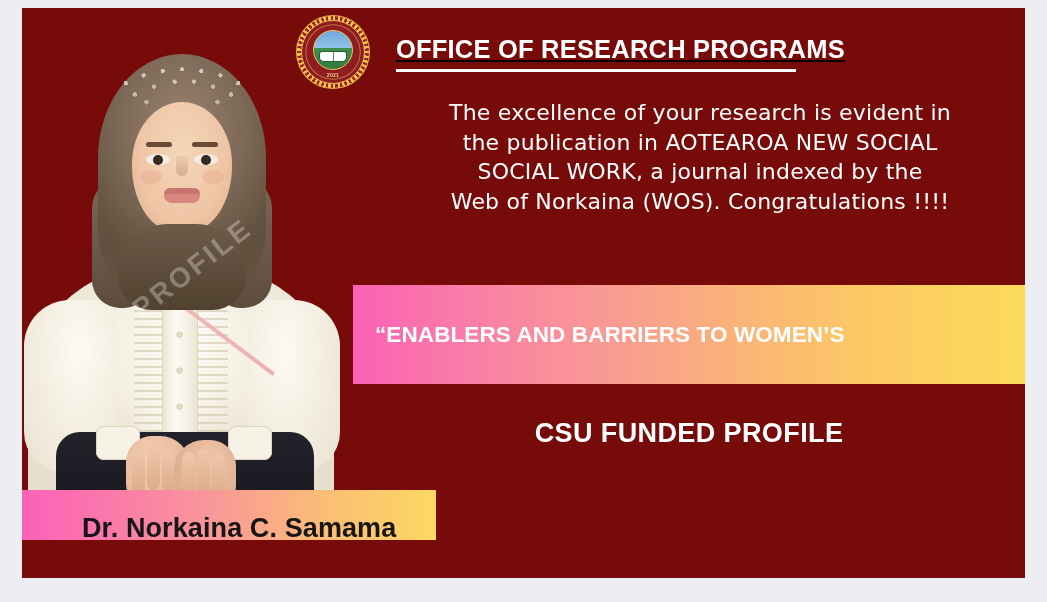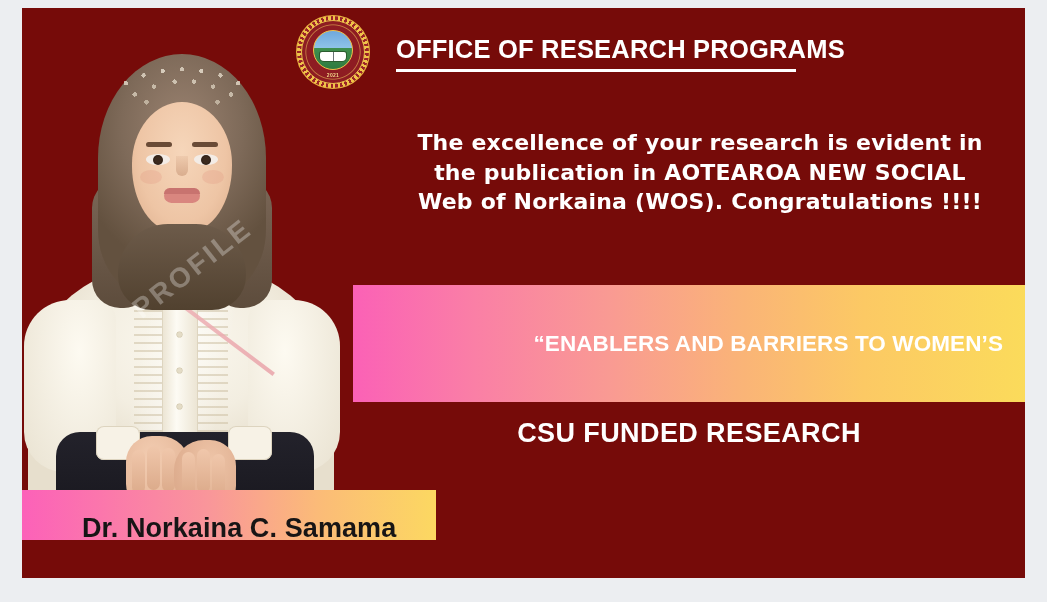--- a/index.html
+++ b/index.html
@@ -32,20 +32,21 @@
 
   
   #header-row {
     position: absolute;
     left: 274px;
     top: 4px;
     width: 620px;
     height: 80px;
     display: flex;
     align-items: center;
+    text-decoration: underline;
   }
 
   #seal {
     position: relative;
     width: 74px;
     height: 74px;
     flex: 0 0 74px;
     border-radius: 50%;
     background: #8f1f24;
     box-shadow: 0 0 0 2px #e4b23c inset;
@@ -145,49 +146,49 @@
     margin-top: 5px;
     width: 400px;
     height: 3px;
     background: #ffffff;
   }
 
   
   #message {
     position: absolute;
     left: 368px;
-    top: 120px;
+    top: 90px;
     width: 620px;
     text-align: center;
     color: #ffffff;
     font-family: "DejaVu Sans", sans-serif;
     font-size: 22px;
-    font-weight: bold;
+    font-weight: normal;
     line-height: 29.5px;
     letter-spacing: .2px;
   }
   #message .ln { display: block; white-space: nowrap; }
 
   
   #title-banner {
     position: absolute;
     left: 331px;
     top: 277px;
     width: 672px;
-    height: 117px;
+    height: 99px;
     background: linear-gradient(90deg,
        #fb61b6 0%,
        #fa7fa6 18%,
        #f99a93 38%,
        #fab477 58%,
        #fcc964 76%,
        #fbdb5b 100%);
     display: flex;
     align-items: center;
-    justify-content: flex-end;
+    justify-content: flex-start;
   }
   #title-banner-text {
     color: #ffffff;
     font-size: 22.5px;
     font-weight: bold;
     line-height: 35px;
     text-align: center;
     letter-spacing: .1px;
     padding: 0 22px;
   }
@@ -458,30 +459,31 @@
 
       <div id="header-title-wrap">
         <div id="header-title">OFFICE OF RESEARCH PROGRAMS</div>
         <div id="header-underline"></div>
       </div>
     </div>
 
     <div id="message">
       <span class="ln">The excellence of your research is evident in</span>
       <span class="ln">the publication in AOTEAROA NEW SOCIAL</span>
+      <span class="ln">SOCIAL WORK, a journal indexed by the</span>
       <span class="ln">Web of Norkaina (WOS). Congratulations !!!!</span>
     </div>
 
     <div id="title-banner">
       <div id="title-banner-text">
         <span class="ln">“ENABLERS AND BARRIERS TO WOMEN’S</span>
       </div>
     </div>
 
-    <div id="funded-line">CSU FUNDED RESEARCH</div>
+    <div id="funded-line">CSU FUNDED PROFILE</div>
 
     <div id="name-banner">
       <div id="name-text">Dr. Norkaina C. Samama</div>
     </div>
 
 
   </div>
 </div>
 
 </body></html>

